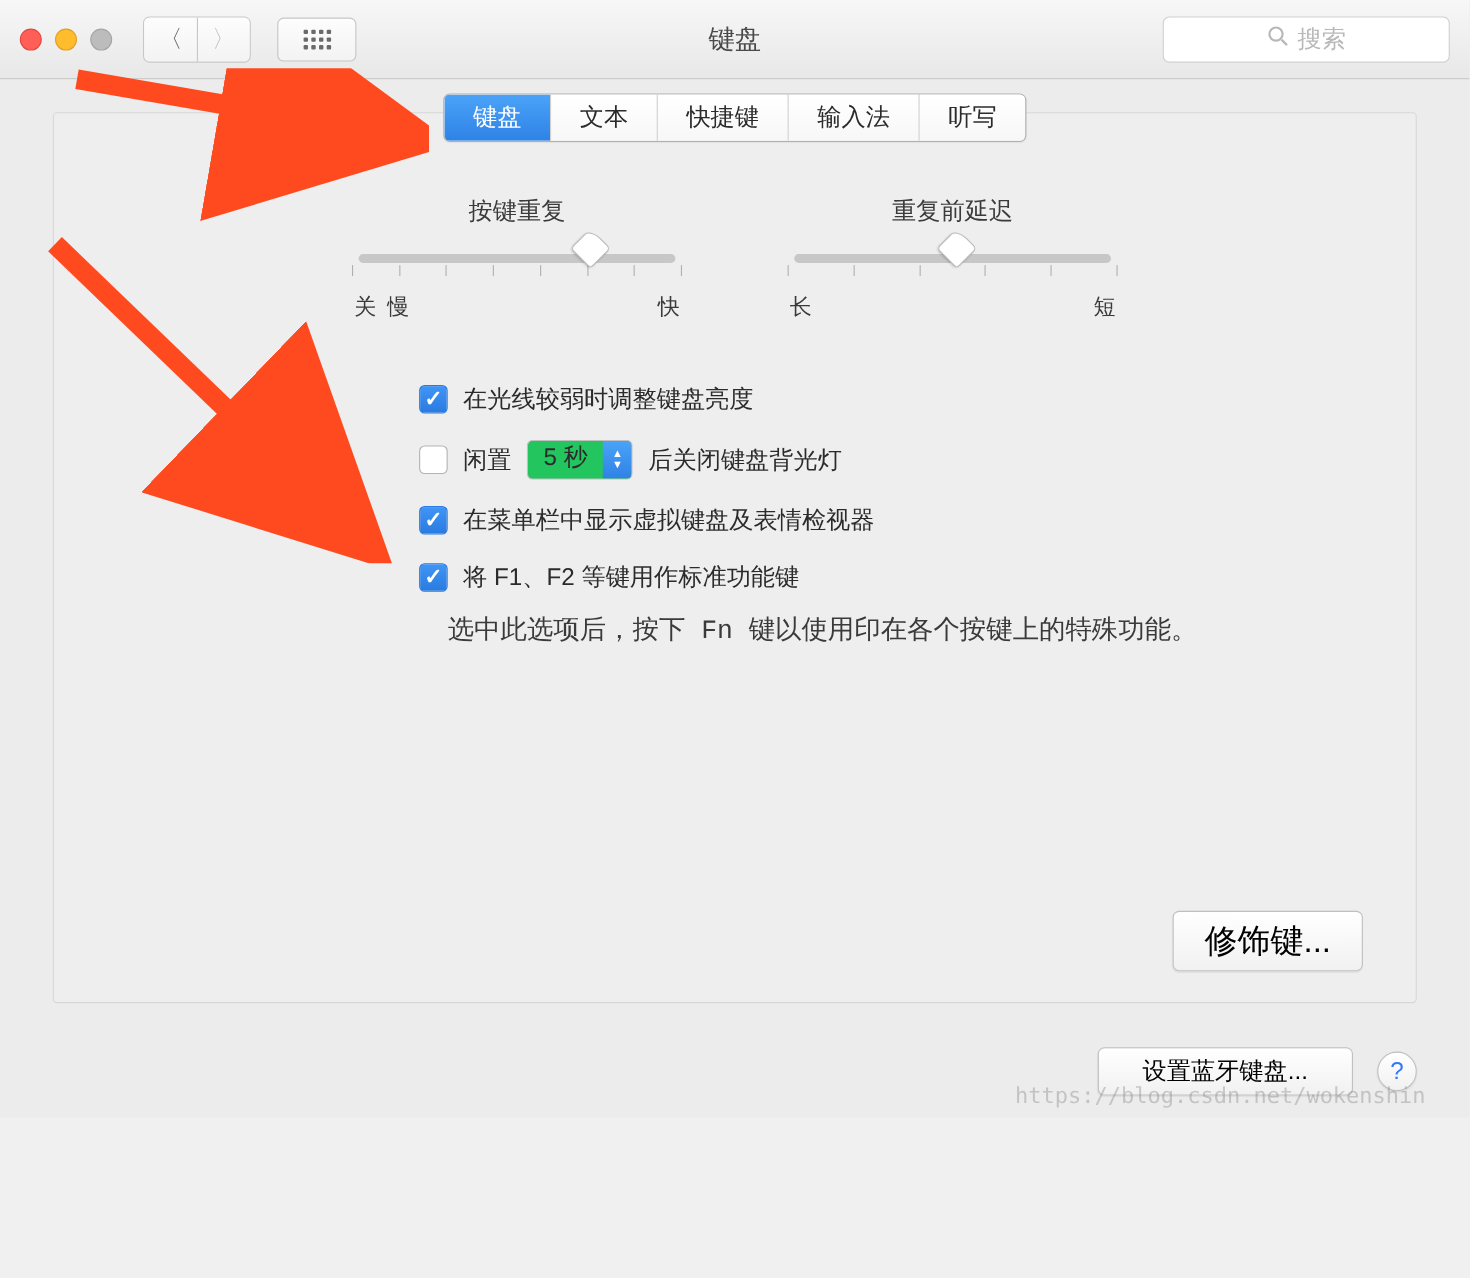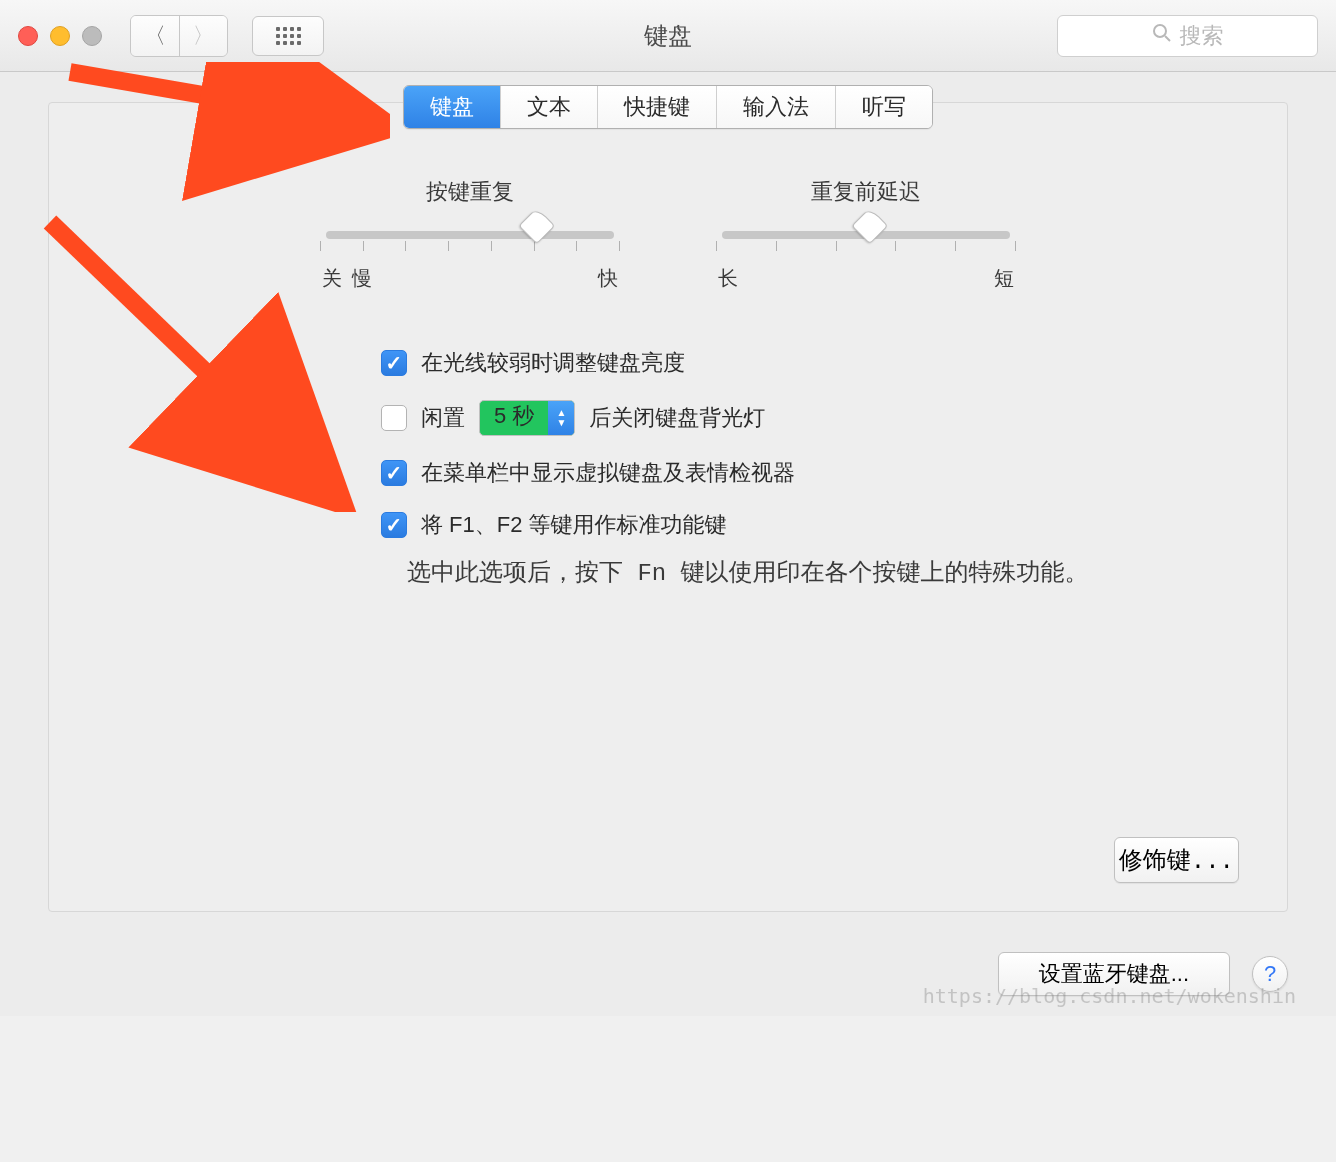--- a/index.html
+++ b/index.html
@@ -146,25 +146,24 @@
   .select-val { padding: 0 14px; font-size:22px; }
   .select-arrows {
     width:26px; height:100%;
     background: linear-gradient(#4aa3f8,#2f82e6);
     display:flex; flex-direction:column; align-items:center; justify-content:center;
     color:#fff; font-size:10px; line-height:10px;
   }
   .sub-desc { font-size:24px; color:#3a3a3a; margin-left:40px; margin-top:-6px;font-family:Liberation Mono, monospace; }
   .modifier-btn {
     position:absolute; right:48px; bottom:28px;
-    padding: 6px 4px; font-size:24px;
+    padding: 6px 28px; font-size:30px;
     border:1px solid #c0c0c0; border-radius:6px;
     background: linear-gradient(#fff,#f1f1f1);
     box-shadow: 0 1px 1px rgba(0,0,0,0.06);
-    font-family: Liberation Mono, monospace;
   }
   .footer {
     display:flex; align-items:center; justify-content:flex-end; gap:22px;
     padding: 16px 48px 20px 0;
   }
   .bt-btn {
     padding: 6px 40px; font-size:22px;
     border:1px solid #c0c0c0; border-radius:6px;
     background: linear-gradient(#fff,#f1f1f1);
     box-shadow: 0 1px 1px rgba(0,0,0,0.06);

